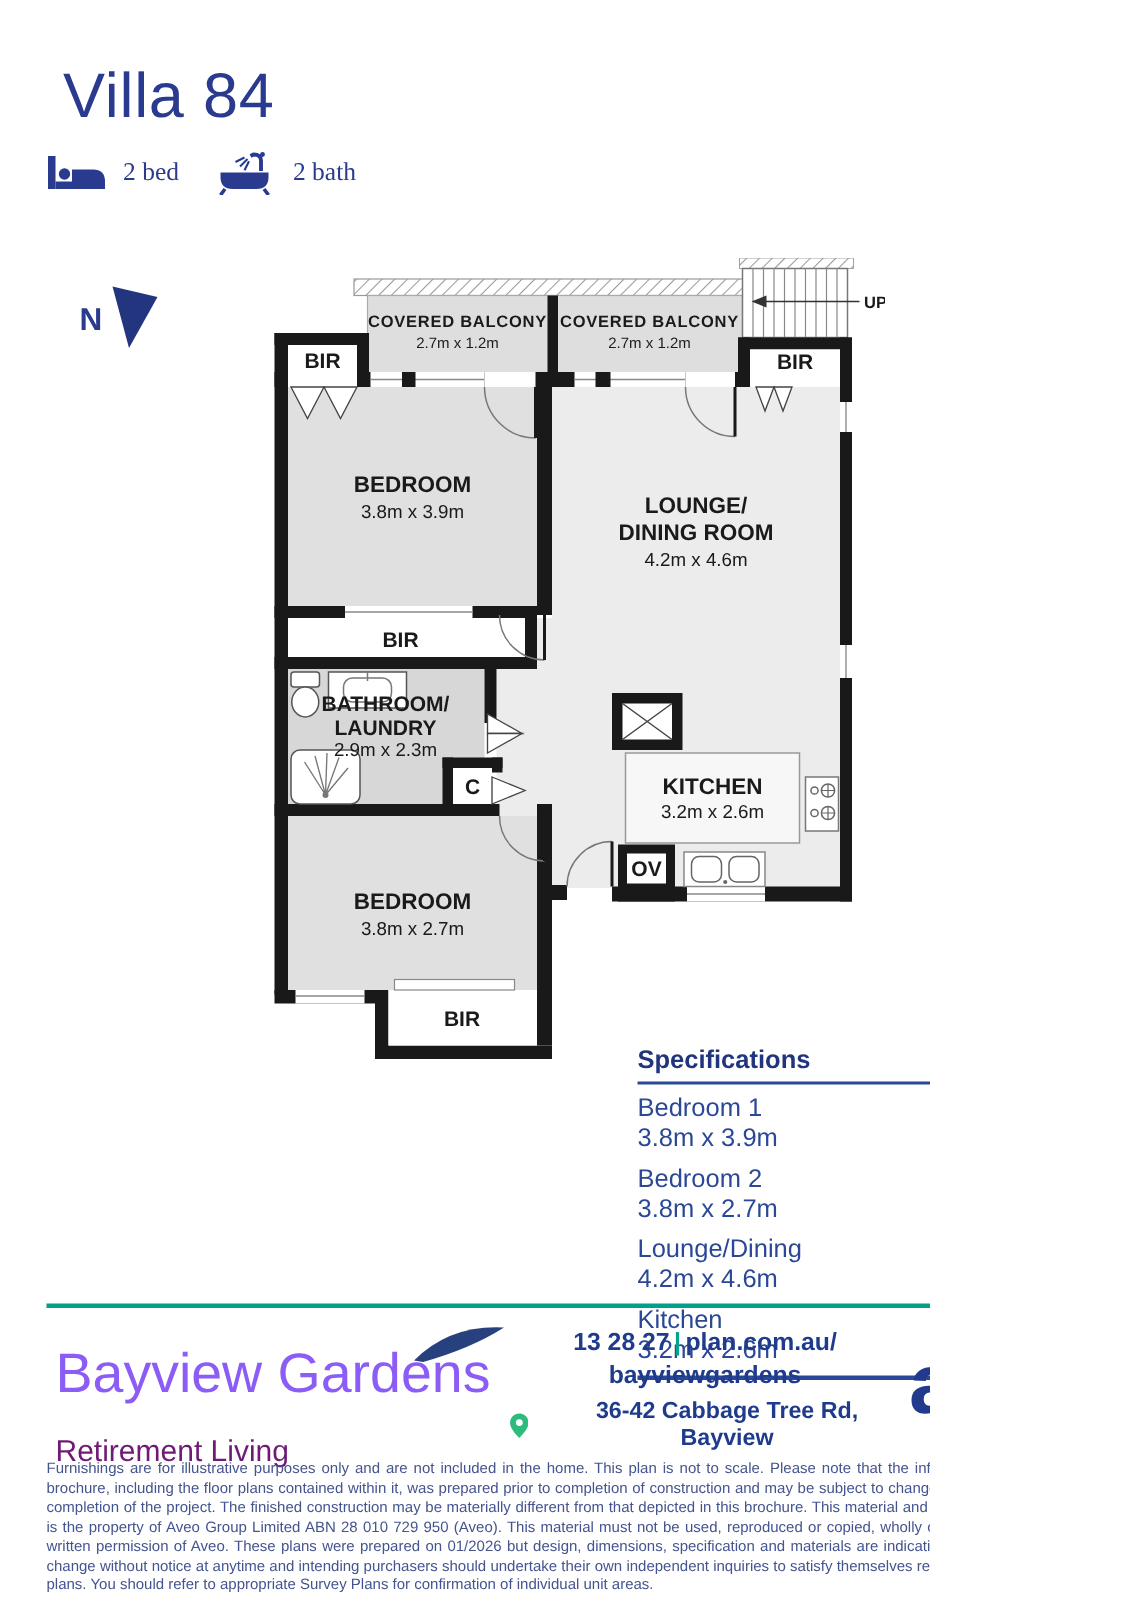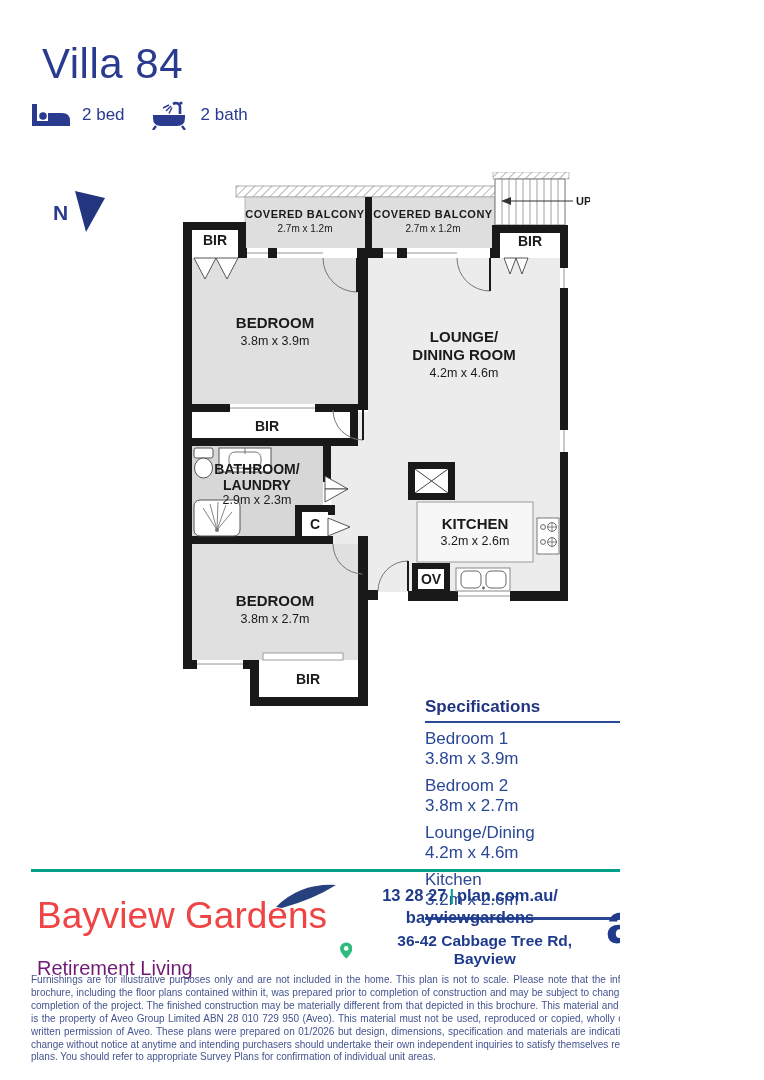--- a/index.html
+++ b/index.html
@@ -1,42 +1,42 @@
 <!DOCTYPE html>
 <html><head>
 <meta charset="utf-8">
 <style>
   * { margin:0; padding:0; box-sizing:border-box; }
   html,body { width:764px; height:1080px; background:#fff; font-family:"Liberation Sans", sans-serif; }
   #page { position:relative; width:620px; height:1080px; background:#fff; overflow:hidden; }
 
   .title { position:absolute; left:42px; top:40px; font-size:42px; font-weight:500; color:#2a3b8f; letter-spacing:0.5px; }
   .amenities { position:absolute; left:32px; top:100px; display:flex; align-items:center; gap:10px; color:#2a3b8f; font-size:17px; }
-  .amenities .lbl { margin-right:16px; }
+  .amenities .lbl { margin-right:16px;font-family:Liberation Serif, serif; }
 
   .north { position:absolute; left:45px; top:185px; }
 
   .plan { position:absolute; left:175px; top:172px; }
   .plan text { font-family:"Liberation Sans", sans-serif; fill:#1a1a1a; }
   .rname { font-size:15px; font-weight:bold; text-anchor:middle; }
   .rdims { font-size:12.5px; text-anchor:middle; }
   .bname { font-size:11px; font-weight:bold; text-anchor:middle; letter-spacing:0.5px; }
   .bdims { font-size:10px; text-anchor:middle; }
   .tag   { font-size:14px; font-weight:bold; text-anchor:middle; }
   .up    { font-size:11px; font-weight:bold; }
 
   .specs { position:absolute; left:425px; top:697px; width:306px; color:#2b4896; }
   .specs h3 { font-size:17px; font-weight:bold; color:#21357f; padding-bottom:4px; border-bottom:2px solid #2b4896; }
   .specs .rows { border-bottom:3px solid #2b4896; padding:2px 0 4px 0; }
   .specs .row { display:flex; justify-content:space-between; font-size:17px; padding:3.5px 0;flex-direction:column; }
 
   .teal-rule { position:absolute; left:31px; top:869px; width:706px; height:3px; background:#00a08b; }
 
   .bayview { position:absolute; left:37px; top:895px; color:#27417f; }
-  .bayview .name { font-size:37px; color:#ef4444; position:relative; }
+  .bayview .name { font-size:37px; color:#8b5cf6; position:relative; }
   .bayview .leaf { position:absolute; left:237px; top:-14px; }
   .bayview .tagline { font-size:20px; margin-top:20px; color:#701a75; }
 
   .contact { position:absolute; left:340px; top:886px; width:260px; text-align:center; color:#1f3b8c; }
   .contact .l1 { font-size:16.5px; font-weight:bold; }
   .contact .sep { color:#00a58c; padding:0 3px; }
   .contact .l2 { font-size:16.5px; font-weight:bold; margin-top:3px; }
   .contact .l3 { font-size:15.5px; font-weight:bold; margin-top:5px; display:flex; align-items:center; justify-content:center; gap:17px; }
 
   .aveo { position:absolute; left:606px; top:890px; font-size:57px; font-weight:bold; color:#223a8c; letter-spacing:0px; }

